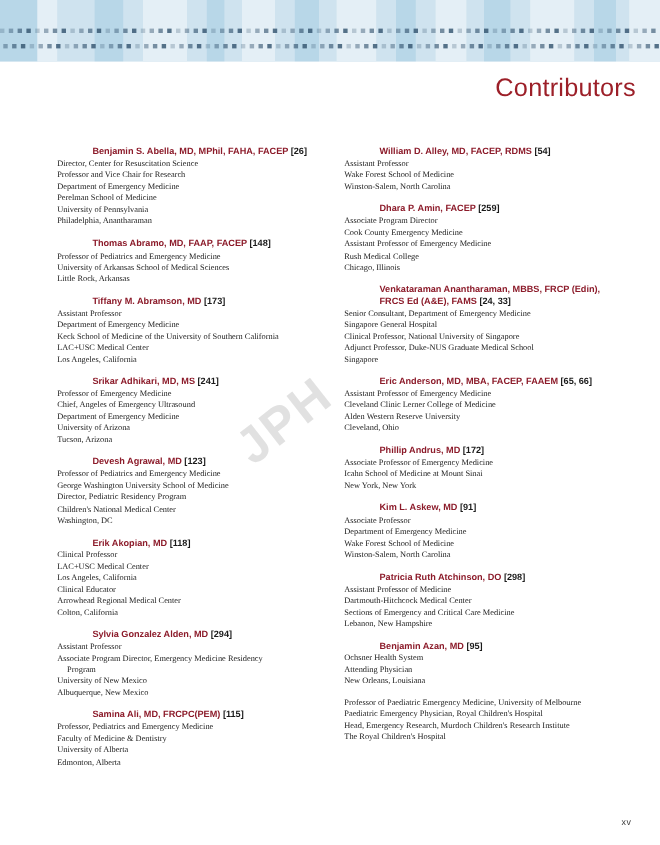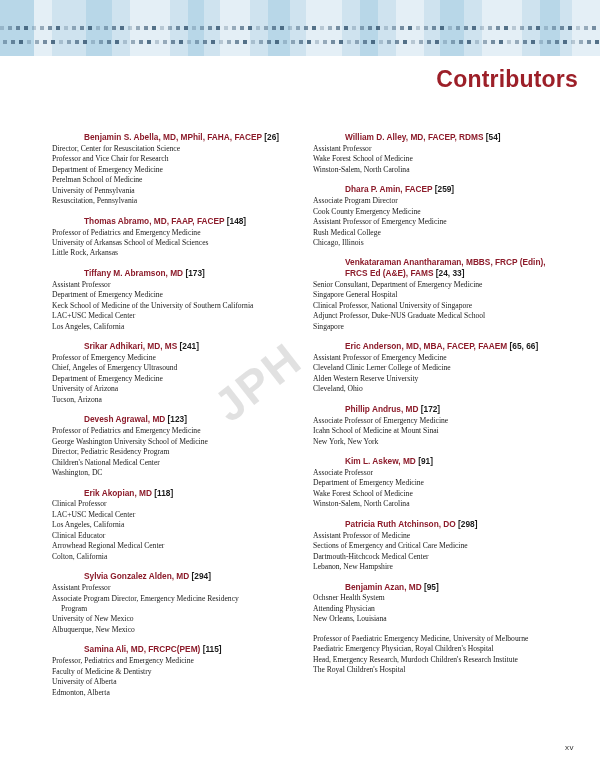--- a/index.html
+++ b/index.html
@@ -41,21 +41,21 @@
     background: #2e4f6b;
     opacity: .55;
   }
 
   
   .page-title {
     position: absolute;
     top: 66px;
     right: 22px;
     font-family: "Liberation Sans", sans-serif;
-    font-weight: bold;
+    font-weight: normal;
     font-size: 23px;
     color: #9c1f28;
     letter-spacing: .2px;
   }
 
   
   .watermark {
     position: absolute;
     left: 210px;
     top: 355px;
@@ -296,21 +296,21 @@
 <div class="columns">
   <div class="col" id="col-0">
       <div class="entry">
         <div class="name">Benjamin S. Abella, MD, MPhil, FAHA, FACEP <span class="pages">[26]</span></div>
         <div class="lines">
           <div>Director, Center for Resuscitation Science</div>
           <div>Professor and Vice Chair for Research</div>
           <div>Department of Emergency Medicine</div>
           <div>Perelman School of Medicine</div>
           <div>University of Pennsylvania</div>
-          <div>Resuscitation, Pennsylvania</div>
+          <div>Philadelphia, Anantharaman</div>
         </div>
       </div>
       <div class="entry">
         <div class="name">Thomas Abramo, MD, FAAP, FACEP <span class="pages">[148]</span></div>
         <div class="lines">
           <div>Professor of Pediatrics and Emergency Medicine</div>
           <div>University of Arkansas School of Medical Sciences</div>
           <div>Little Rock, Arkansas</div>
         </div>
       </div>
@@ -427,22 +427,22 @@
           <div>Associate Professor</div>
           <div>Department of Emergency Medicine</div>
           <div>Wake Forest School of Medicine</div>
           <div>Winston-Salem, North Carolina</div>
         </div>
       </div>
       <div class="entry">
         <div class="name">Patricia Ruth Atchinson, DO <span class="pages">[298]</span></div>
         <div class="lines">
           <div>Assistant Professor of Medicine</div>
+          <div>Dartmouth-Hitchcock Medical Center</div>
           <div>Sections of Emergency and Critical Care Medicine</div>
-          <div>Dartmouth-Hitchcock Medical Center</div>
           <div>Lebanon, New Hampshire</div>
         </div>
       </div>
       <div class="entry">
         <div class="name">Benjamin Azan, MD <span class="pages">[95]</span></div>
         <div class="lines">
           <div>Ochsner Health System</div>
           <div>Attending Physician</div>
           <div>New Orleans, Louisiana</div>
         </div>

